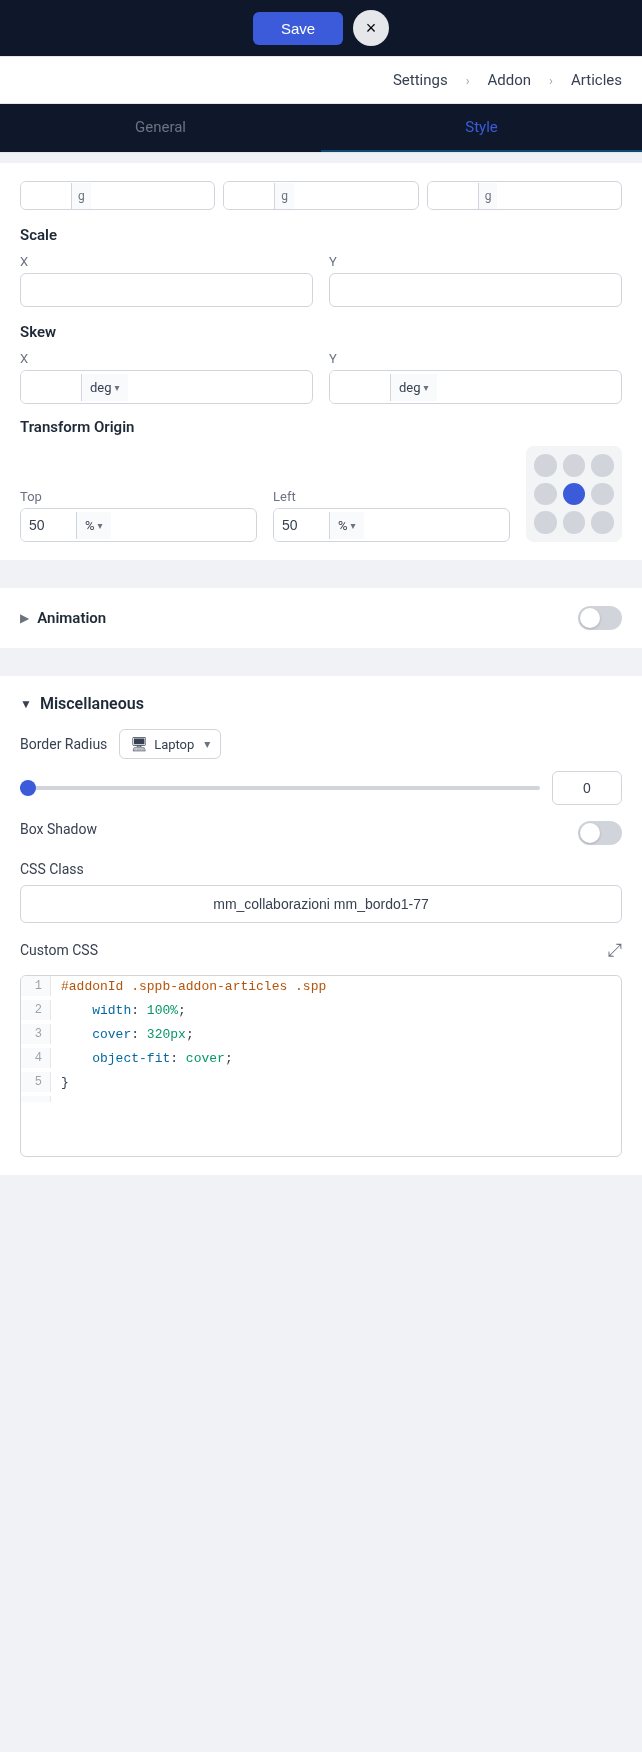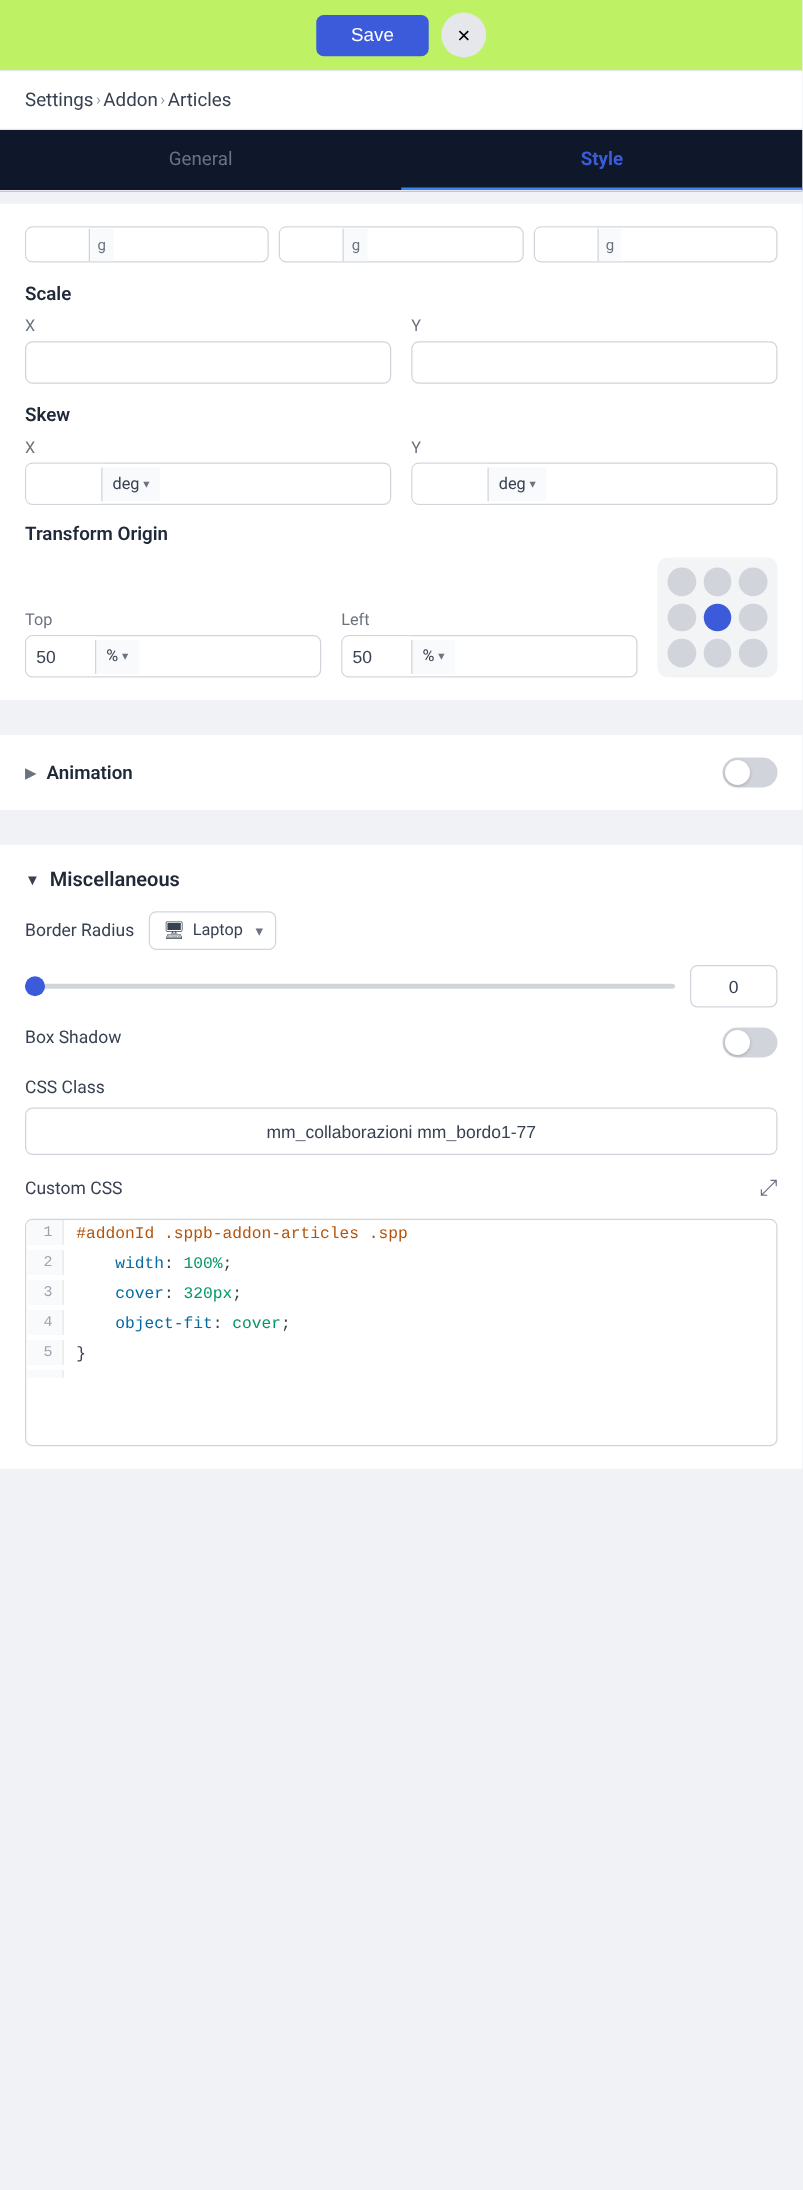--- a/index.html
+++ b/index.html
@@ -6,21 +6,21 @@
     body {
       font-family: -apple-system, BlinkMacSystemFont, 'Segoe UI', Roboto, sans-serif;
       background: #f0f2f5;
       width: 642px;
       min-height: 1752px;
       overflow-x: hidden;
     }
 
     
     .top-bar {
-      background: #bef264;
+      background: #0f172a;
       padding: 10px 20px;
       display: flex;
       align-items: center;
       justify-content: center;
       border-bottom: 1px solid #e5e7eb;
     }
     .save-btn {
       background: #3b5bdb;
       color: #fff;
       border: none;
@@ -40,24 +40,25 @@
       cursor: pointer;
       margin-left: 10px;
     }
 
     
     .breadcrumb {
       background: #fff;
       padding: 14px 20px;
       display: flex;
       align-items: center;
-      gap: 2px;
+      gap: 18px;
       font-size: 15px;
       color: #374151;
       border-bottom: 1px solid #e5e7eb;
+      justify-content: flex-end;
     }
     .breadcrumb span.sep {
       color: #9ca3af;
       font-size: 13px;
     }
 
     
     .tabs {
       background: #0f172a;
       display: flex;
@@ -67,22 +68,22 @@
       flex: 1;
       text-align: center;
       padding: 14px 0;
       font-size: 15px;
       color: #6b7280;
       cursor: pointer;
       border-bottom: 2px solid transparent;
     }
     .tab.active {
       color: #3b5bdb;
-      border-bottom: 2px solid #3b82f6;
-      font-weight: 700;
+      border-bottom: 2px solid #0c4a6e;
+      font-weight: 400;
     }
 
     
     .panel {
       background: #fff;
       margin: 10px 0;
       padding: 18px 20px;
     }
 
     

